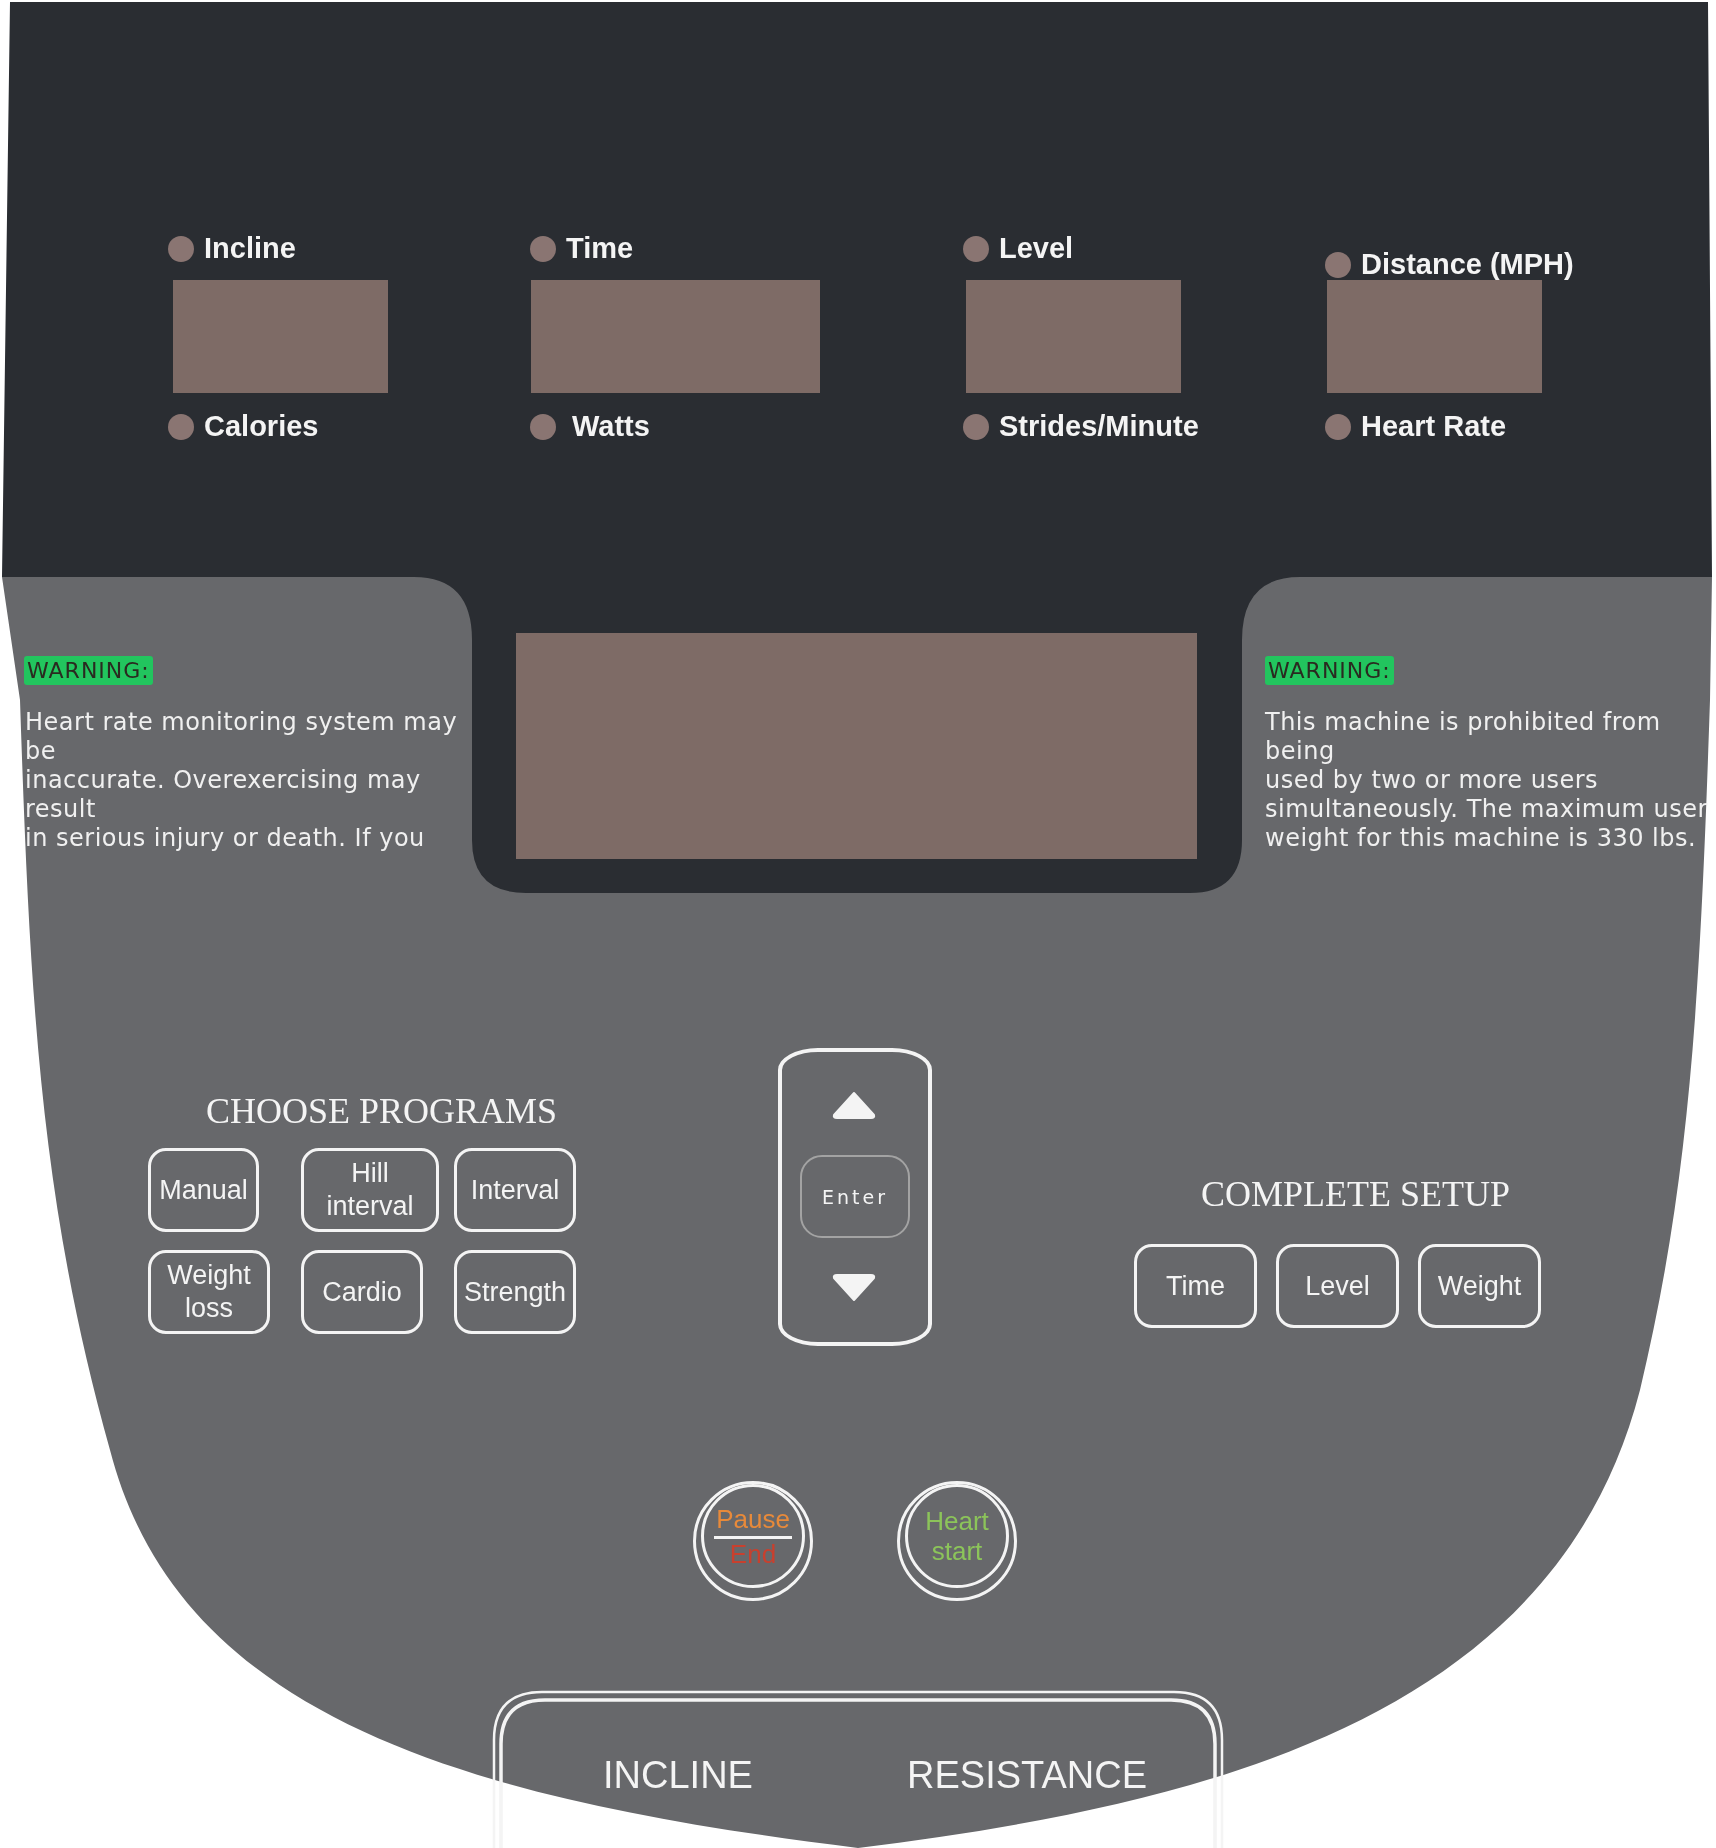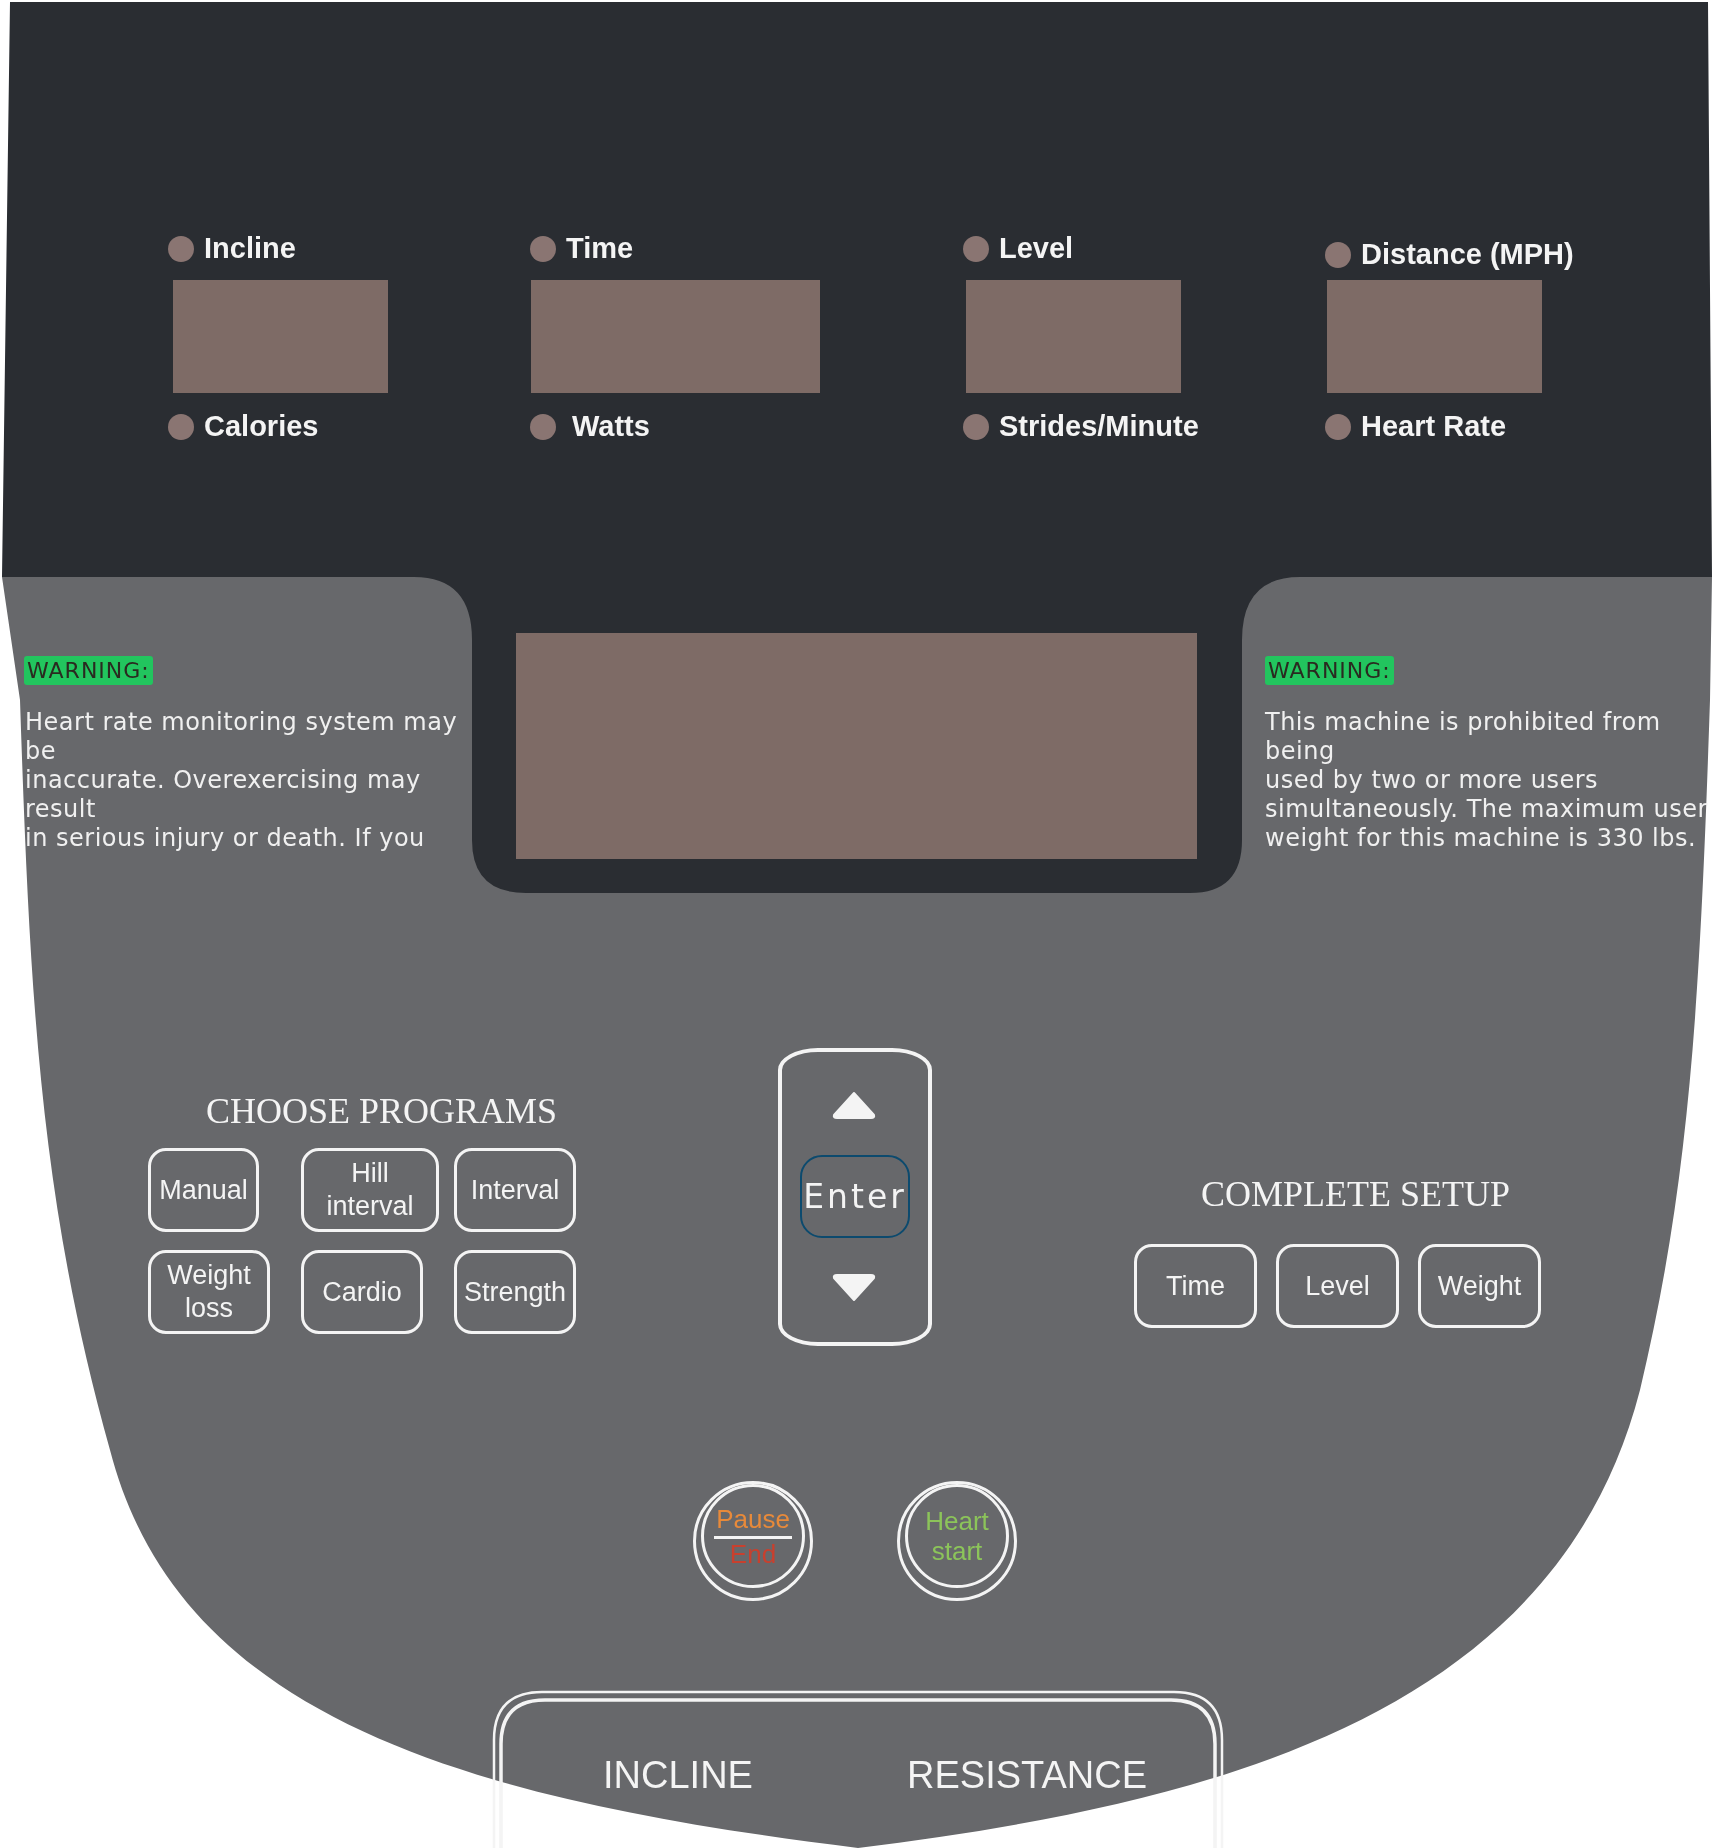--- a/index.html
+++ b/index.html
@@ -7,21 +7,21 @@
   .panel-svg { position:absolute; left:0; top:0; }
   .abs { position:absolute; }
   .led { width:26px; height:26px; border-radius:50%; background:#8a7572; }
   .led-label { color:#f4f4f4; font-weight:bold; font-size:29px; font-family:"Liberation Sans", sans-serif; line-height:1; white-space:nowrap; }
   .display { background:#7e6b66; }
   .warn-tag { background:#22c55e; color:#2a2a20; font-family:"DejaVu Sans", sans-serif; font-size:22px; padding:2px 3px; border-radius:3px; letter-spacing:1px; }
   .warn-text { color:#f0f0f0; font-family:"DejaVu Sans", sans-serif; font-size:24px; line-height:29px; white-space:pre; letter-spacing:0.5px; }
   .heading { color:#f4f4f4; font-size:36px; white-space:nowrap;font-family:Liberation Serif, serif; }
   .prog-btn { border:3px solid #f4f4f4; border-radius:18px; color:#f4f4f4; font-size:27px; display:flex; align-items:center; justify-content:center; text-align:center; line-height:33px; box-sizing:border-box; cursor:pointer; }
   .enter-pad { border:4px solid #f4f4f4; border-radius:40px / 22px; box-sizing:border-box; }
-  .enter-btn { border:2px solid #0c4a6e; border-radius:22px; color:#f4f4f4; font-family:"DejaVu Sans", sans-serif; font-size:33px; letter-spacing:3px; display:flex; align-items:center; justify-content:center; box-sizing:border-box; cursor:pointer; }
+  .enter-btn { border:2px solid #a3a3a3; border-radius:22px; color:#f4f4f4; font-family:"DejaVu Sans", sans-serif; font-size:19px; letter-spacing:3px; display:flex; align-items:center; justify-content:center; box-sizing:border-box; cursor:pointer; }
   .round-btn { width:120px; height:120px; border-radius:50%; border:3px solid #f4f4f4; box-sizing:border-box; display:flex; align-items:flex-start; justify-content:center; cursor:pointer; }
   .round-inner { width:104px; height:104px; border-radius:50%; border:3px solid #f4f4f4; box-sizing:border-box; display:flex; flex-direction:column; align-items:center; justify-content:center; font-size:26px; line-height:30px; }
   .bottom-label { color:#f4f4f4; font-size:38px; white-space:nowrap; }
 </style>
 </head>
 <body>
 
 <svg class="panel-svg" width="1716" height="1848" viewBox="0 0 1716 1848">
 
   <path d="M2 577 L1712 577 L1710 700 C1700 1000 1690 1180 1640 1390 C1560 1700 1250 1800 858 1848 C470 1800 180 1720 110 1450 C40 1200 30 1000 20 700 Z" fill="#67686b"></path>
@@ -34,21 +34,21 @@
   <span class="led-label">Incline</span>
 </div>
 <div class="abs" style="left:530px;top:234px;display:flex;align-items:center;gap:10px;">
   <span class="led"></span>
   <span class="led-label">Time</span>
 </div>
 <div class="abs" style="left:963px;top:234px;display:flex;align-items:center;gap:10px;">
   <span class="led"></span>
   <span class="led-label">Level</span>
 </div>
-<div class="abs" style="left:1325px;top:240px;display:flex;align-items:center;gap:10px;">
+<div class="abs" style="left:1325px;top:250px;display:flex;align-items:center;gap:10px;">
   <span class="led"></span>
   <span class="led-label">Distance (MPH)</span>
 </div>
 
 <div class="abs display" style="left:173px;top:280px;width:215px;height:113px;"></div>
 <div class="abs display" style="left:531px;top:280px;width:289px;height:113px;"></div>
 <div class="abs display" style="left:966px;top:280px;width:215px;height:113px;"></div>
 <div class="abs display" style="left:1327px;top:280px;width:215px;height:113px;"></div>
 
 <div class="abs" style="left:168px;top:412px;display:flex;align-items:center;gap:10px;">

